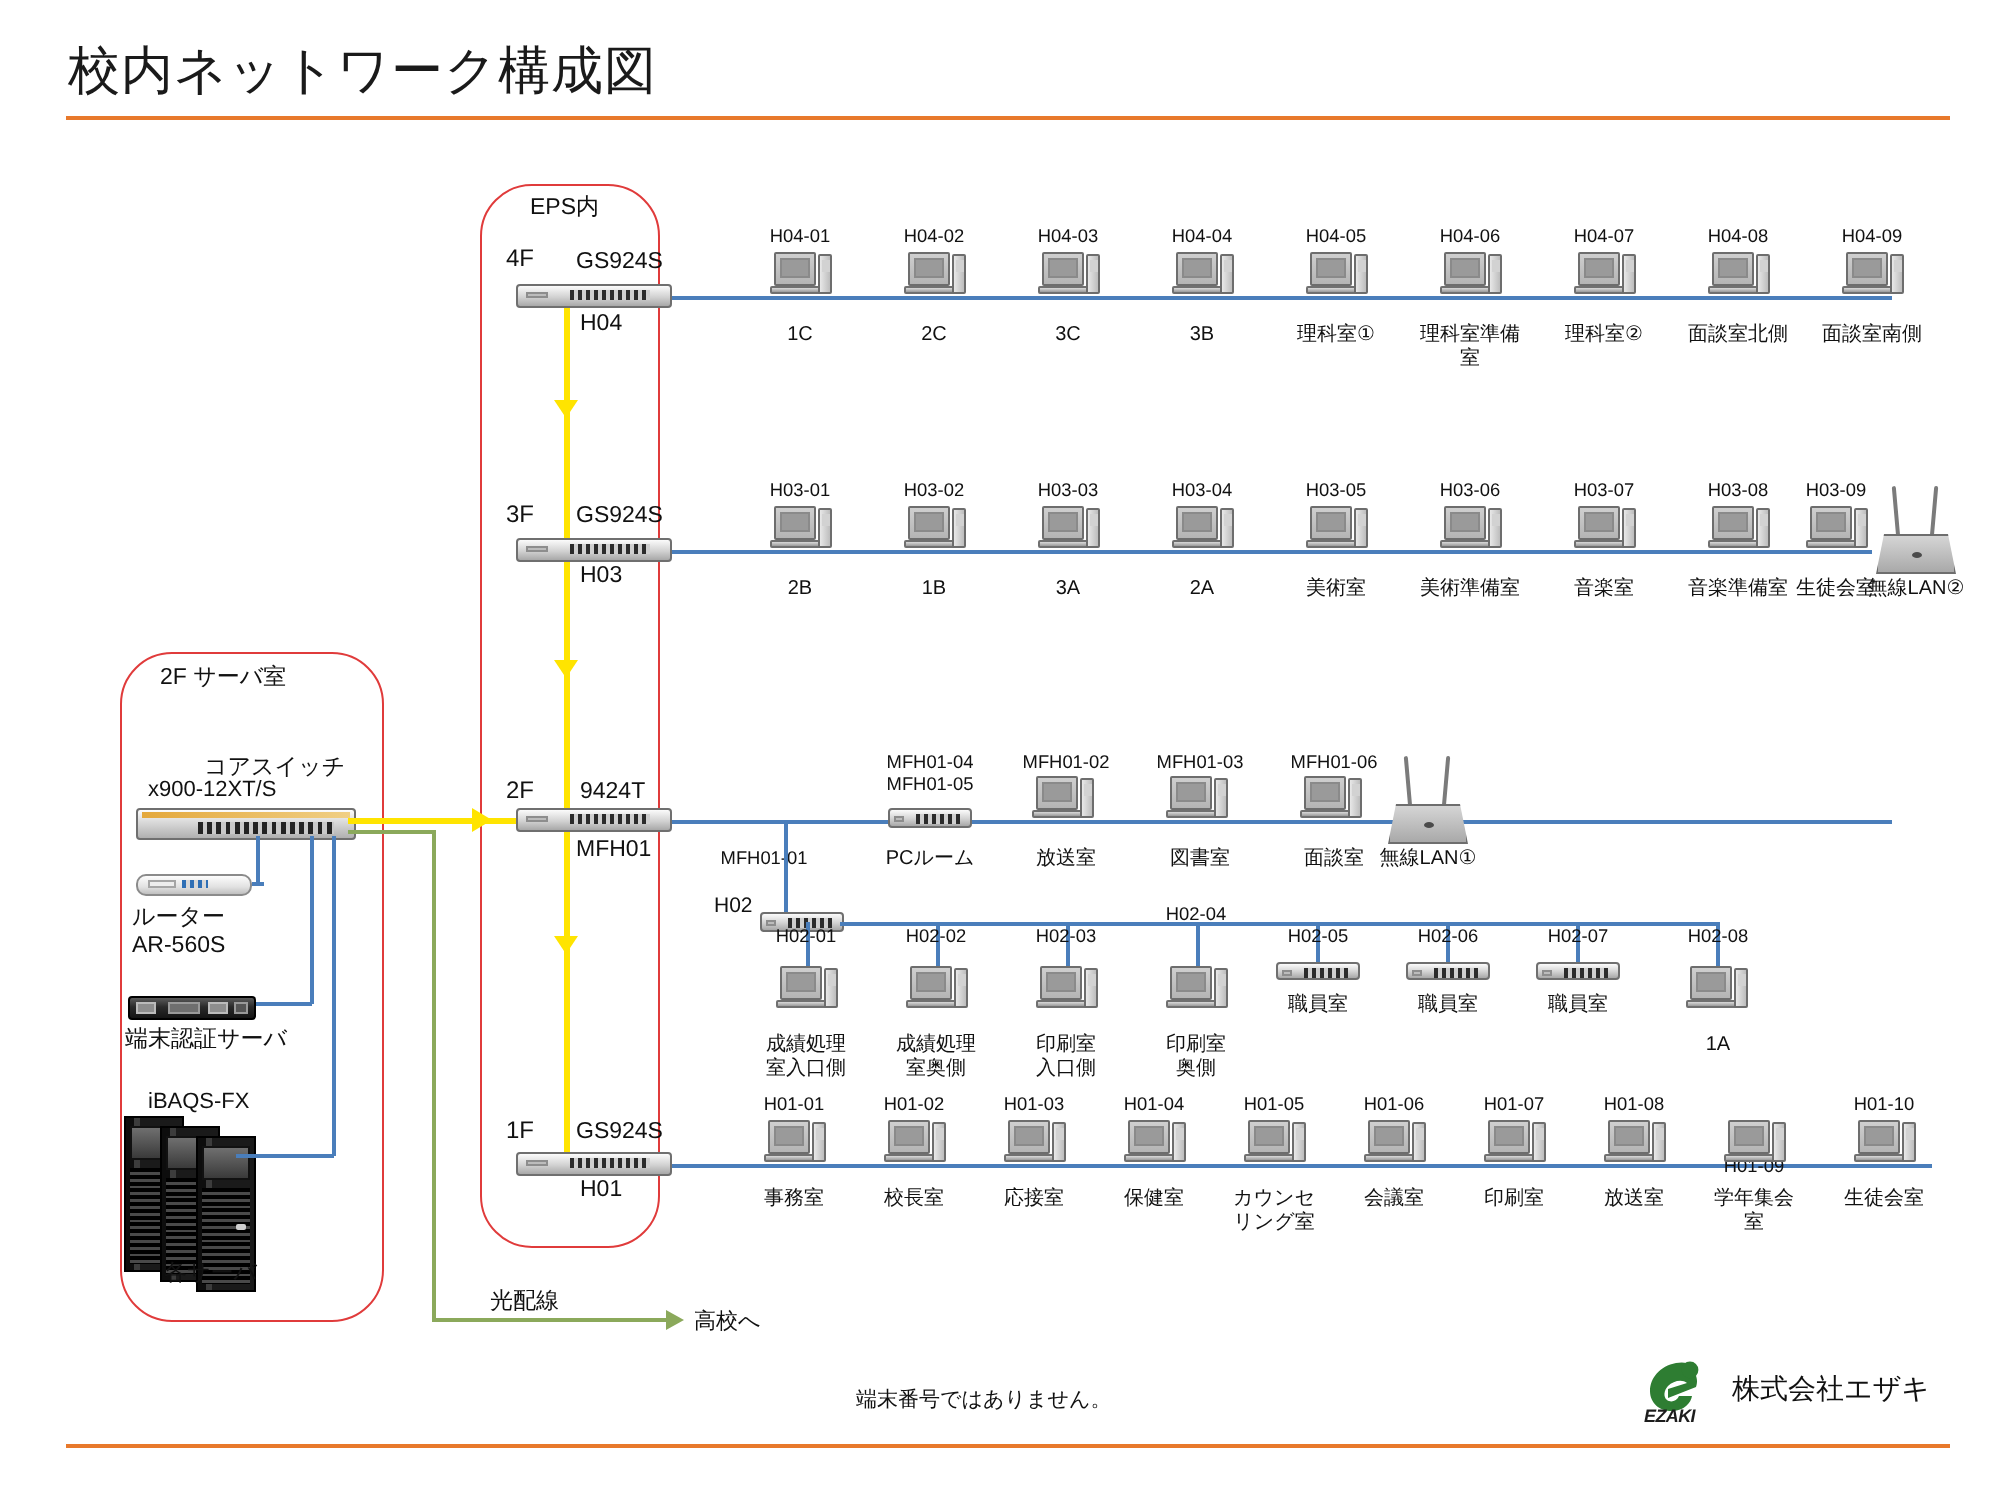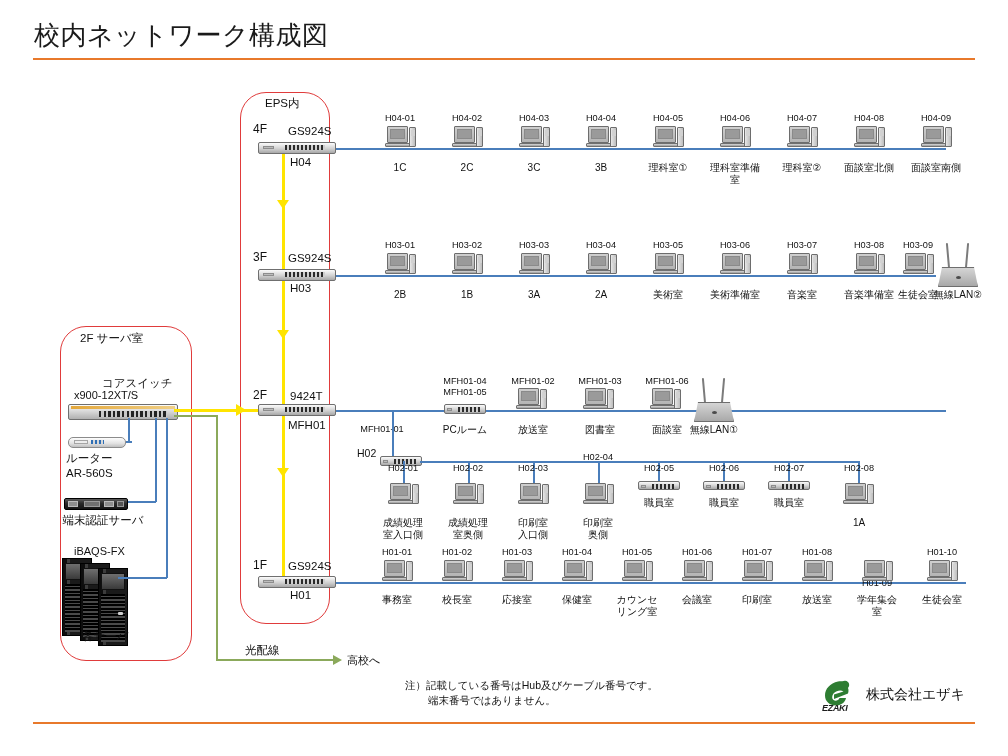--- a/index.html
+++ b/index.html
@@ -834,21 +834,20 @@
         </div>
         <div class="base"></div>
         <div class="tower">
           <b></b>
         </div>
       </div>
     <div class="lab jp" style="left:914px;top:594px;width:56px;">生徒会室</div>
     <div class="lab jp" style="left:914px;top:606px;width:56px;"></div>
   </div>
 
-  <div class="note" style="left:405px;top:678px;">注）記載している番号はHub及びケーブル番号です。</div>
   <div class="note" style="left:428px;top:693px;">端末番号ではありません。</div>
 
   <div class="logo" style="left:822px;top:678px;width:170px;height:40px;">
     <div class="mark">
       <svg width="34" height="30" viewBox="0 0 34 30" aria-hidden="true">
         <path d="M25,6 C25,2 21,0.5 16,1.5 C8,3 3,9 3,15.5 C3,22 8.5,26 15,25.5 C20,25 23.5,21.5 24,18
                  L17.5,18 C16.5,20.5 13.5,21.5 11.5,20 C9.5,18.5 10,15 12,13 C14.5,10.5 19,9.5 21.5,11.5
                  L12,14.5 L12,19 L26,13.5 C27,11 26.5,8 25,6 Z" fill="#2E7D32"></path>
         <circle cx="23" cy="5" r="4.2" fill="#2E7D32"></circle>
       </svg>

